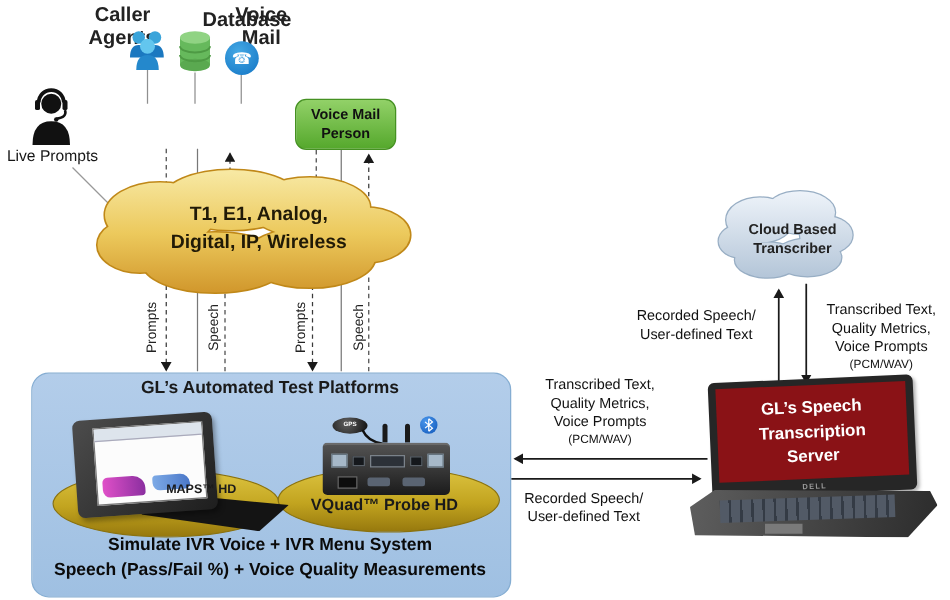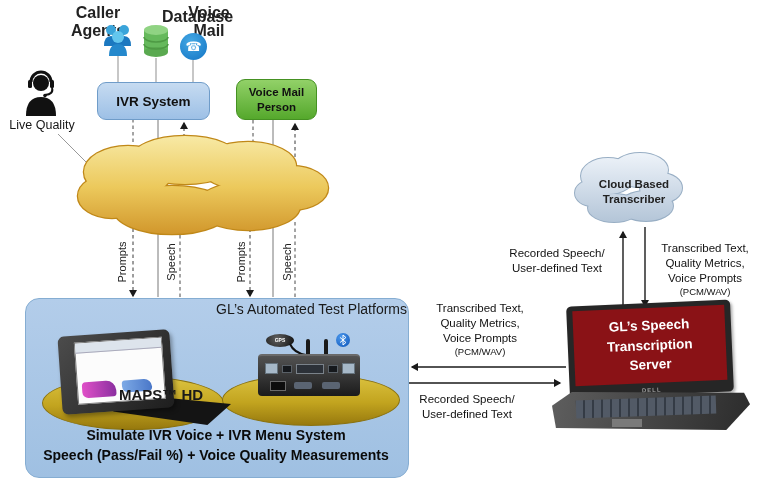--- a/index.html
+++ b/index.html
@@ -14,26 +14,26 @@
            background:linear-gradient(180deg,#c6dbf1,#9dc0e6);border:1px solid #6f9cc9;}
   #vm-box{left:236px;top:79px;width:79px;height:39px;font-size:11.5px;line-height:1.25;
           background:linear-gradient(180deg,#92d168,#55a82c);border:1px solid #459122;
           flex-direction:column;}
   #net-cloud-text{left:117px;top:161px;width:180px;font-size:15.5px;font-weight:bold;
                   color:#211a07;line-height:1.45;}
   .rot-lbl{width:60px;height:14px;font-size:11px;color:#222;text-align:center;
            transform:rotate(-90deg);line-height:14px;}
   #platform-box{left:25px;top:298px;width:382px;height:178px;border-radius:14px;
                 background:linear-gradient(180deg,#b3cdea,#9fc0e2);border:1.5px solid #85add2;}
-  #platform-title{left:25px;top:301px;width:382px;font-size:14px;font-weight:normal;text-align:right;}
+  #platform-title{left:25px;top:301px;width:382px;font-size:14px;font-weight:bold;}
   .pedestal{border-radius:50%;border:1px solid #8a7210;
             background:linear-gradient(180deg,#dcc340 0%,#c2a41f 55%,#97790e 100%);}
   #pedestal-left{left:42px;top:376px;width:180px;height:52px;}
   #pedestal-right{left:222px;top:374px;width:176px;height:50px;}
-  #maps-label{left:115px;top:386px;width:92px;font-size:15px;font-weight:bold;}
+  #maps-label{left:115px;top:386px;width:92px;font-size:10px;font-weight:bold;}
   #vquad-label{left:245px;top:396px;width:125px;font-size:13px;font-weight:bold;}
   .platform-caption{left:25px;width:382px;font-size:14px;font-weight:bold;color:#0a0a0a;}
   
   #maps-group{left:58px;top:333px;width:175px;height:95px;}
   #maps-stand{left:55px;top:62px;width:118px;height:30px;background:#141414;
               clip-path:polygon(20% 0,100% 30%,80% 100%,0 55%);}
   #maps-frame{left:2px;top:0;width:112px;height:78px;border-radius:6px;
               background:linear-gradient(135deg,#4c4c4c,#1e1e1e);transform:rotate(-4deg);
               box-shadow:2px 3px 4px rgba(0,0,0,.35);}
   #maps-screen{left:16px;top:7px;right:8px;bottom:9px;background:#fcfcfc;border:1px solid #777;}
@@ -204,30 +204,31 @@
 
   <svg class="abs" style="left:22px;top:70px;" width="38" height="46" viewBox="0 0 38 46">
     <circle cx="19" cy="13" r="8" fill="#111"></circle>
     <path d="M4,46 Q4,27 19,27 Q34,27 34,46 Z" fill="#111"></path>
     <path d="M9,12 a10,10 0 0 1 20,0" fill="none" stroke="#111" stroke-width="3"></path>
     <rect x="6" y="10" width="4" height="8" rx="1.5" fill="#111"></rect>
     <rect x="28" y="10" width="4" height="8" rx="1.5" fill="#111"></rect>
     <path d="M30,18 q2,6 -7,7" fill="none" stroke="#111" stroke-width="2"></path>
     <circle cx="23" cy="25.5" r="1.8" fill="#111"></circle>
   </svg>
-  <div class="abs ctr" id="live-person-lbl">Live Quality</div>
-
-  <div class="abs node-box" id="ivr-box">
-    <span>IVR System</span>
-  </div>
+  <div class="abs ctr" id="live-person-lbl">Live Prompts</div>
+
   <div class="abs node-box" id="vm-box">
     <span>Voice Mail</span>
     <span>Person</span>
   </div>
 
+  <div class="abs ctr" id="net-cloud-text">
+    <div>T1, E1, Analog,</div>
+    <div>Digital, IP, Wireless</div>
+  </div>
 
   <div class="abs rot-lbl" style="left:92px;top:255px;">Prompts</div>
   <div class="abs rot-lbl" style="left:141px;top:255px;">Speech</div>
   <div class="abs rot-lbl" style="left:211px;top:255px;">Prompts</div>
   <div class="abs rot-lbl" style="left:257px;top:255px;">Speech</div>
 
   <div class="abs" id="platform-box"></div>
   <div class="abs ctr" id="platform-title">GL’s Automated Test Platforms</div>
   <div class="abs pedestal" id="pedestal-left"></div>
   <div class="abs pedestal" id="pedestal-right"></div>
@@ -260,20 +261,21 @@
       <div class="vq-port" style="left:7px;top:7px;width:11px;height:9px;background:#a6b8c8;border:1px solid #66747f;"></div>
       <div class="vq-port" style="left:24px;top:9px;width:8px;height:6px;background:#15181c;border:1px solid #596067;"></div>
       <div class="vq-port" style="left:38px;top:8px;width:26px;height:8px;background:#2c3138;border:1px solid #7a828a;"></div>
       <div class="vq-port" style="left:70px;top:9px;width:8px;height:6px;background:#15181c;border:1px solid #596067;"></div>
       <div class="vq-port" style="left:84px;top:7px;width:11px;height:9px;background:#a6b8c8;border:1px solid #66747f;"></div>
       <div class="vq-port" style="left:12px;top:25px;width:14px;height:8px;background:#0d0d0d;border:1px solid #6a6a6a;"></div>
       <div class="vq-port" style="left:36px;top:26px;width:18px;height:7px;background:#5a6472;border-radius:2px;"></div>
       <div class="vq-port" style="left:64px;top:26px;width:18px;height:7px;background:#5a6472;border-radius:2px;"></div>
     </div>
   </div>
+  <div class="abs ctr" id="vquad-label">VQuad™ Probe HD</div>
 
   <div class="abs ctr platform-caption" style="top:427px;">Simulate IVR Voice + IVR  Menu System</div>
   <div class="abs ctr platform-caption" style="top:447px;">Speech (Pass/Fail %) + Voice Quality Measurements</div>
 
   <div class="abs ctr" id="trans-cloud-text">
     <div>Cloud Based</div>
     <div>Transcriber</div>
   </div>
 
   <div class="abs ctr anno" id="anno-upload">

